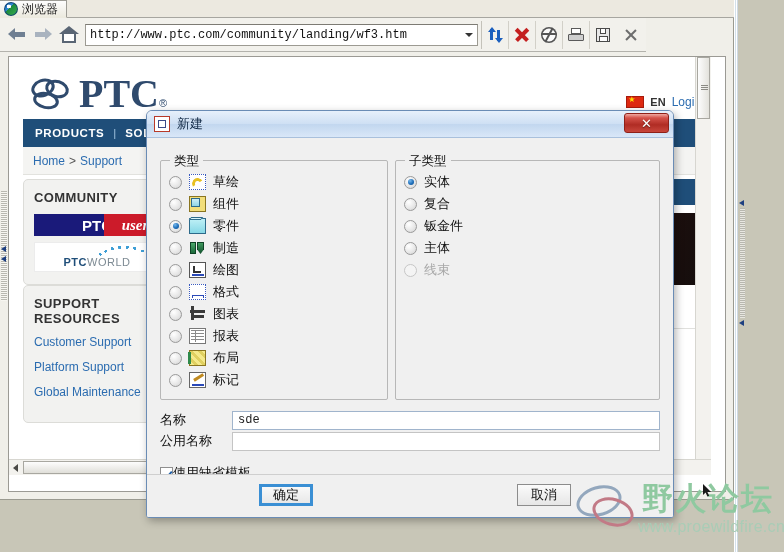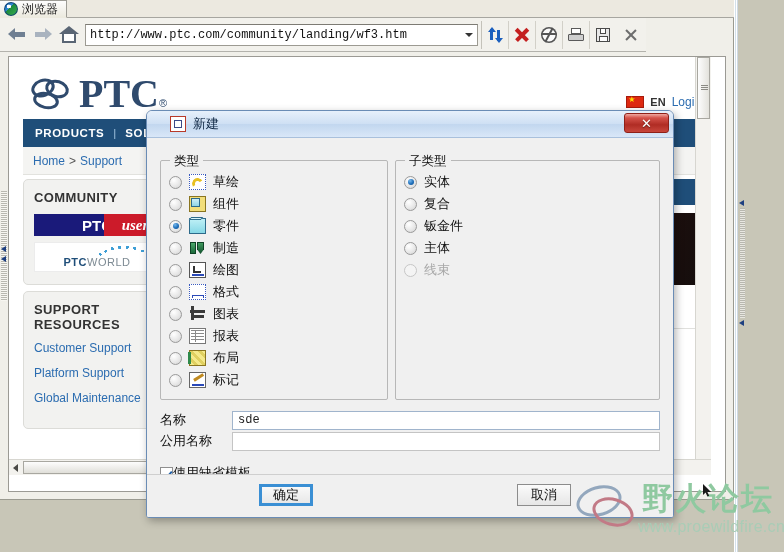--- a/index.html
+++ b/index.html
@@ -415,21 +415,21 @@
   #left-col {
     position: absolute;
     left: 14px; top: 122px;
     width: 148px;
   }
   .panel {
     background: #f2f2f0;
     border: 1px solid #dcdcd8;
     border-radius: 5px;
     padding: 10px 10px 12px 10px;
-    margin-bottom: 6px;
+    margin-bottom: 0;
     box-sizing: border-box;
   }
   .panel-title {
     font-size: 13px;
     font-weight: bold;
     color: #333;
     letter-spacing: 0.4px;
     margin-bottom: 9px;
     line-height: 15px;
   }
@@ -648,21 +648,21 @@
     box-shadow: 2px 3px 9px rgba(0,0,0,0.30);
     overflow: hidden;
   }
   #dialog-titlebar {
     position: relative;
     height: 27px;
     background: linear-gradient(#e7f0fb 0%, #cfe0f4 48%, #c2d7ef 52%, #d9e7f8 100%);
     border-bottom: 1px solid #a9c0dc;
     display: flex;
     align-items: center;
-    padding-left: 23px;
+    padding-left: 7px;
     box-sizing: border-box;
   }
   .dlg-icon {
     width: 16px; height: 16px;
     border: 1.6px solid #b83a2a;
     box-sizing: border-box;
     position: relative;
     background: #ffffff;
     flex: 0 0 auto;
   }

